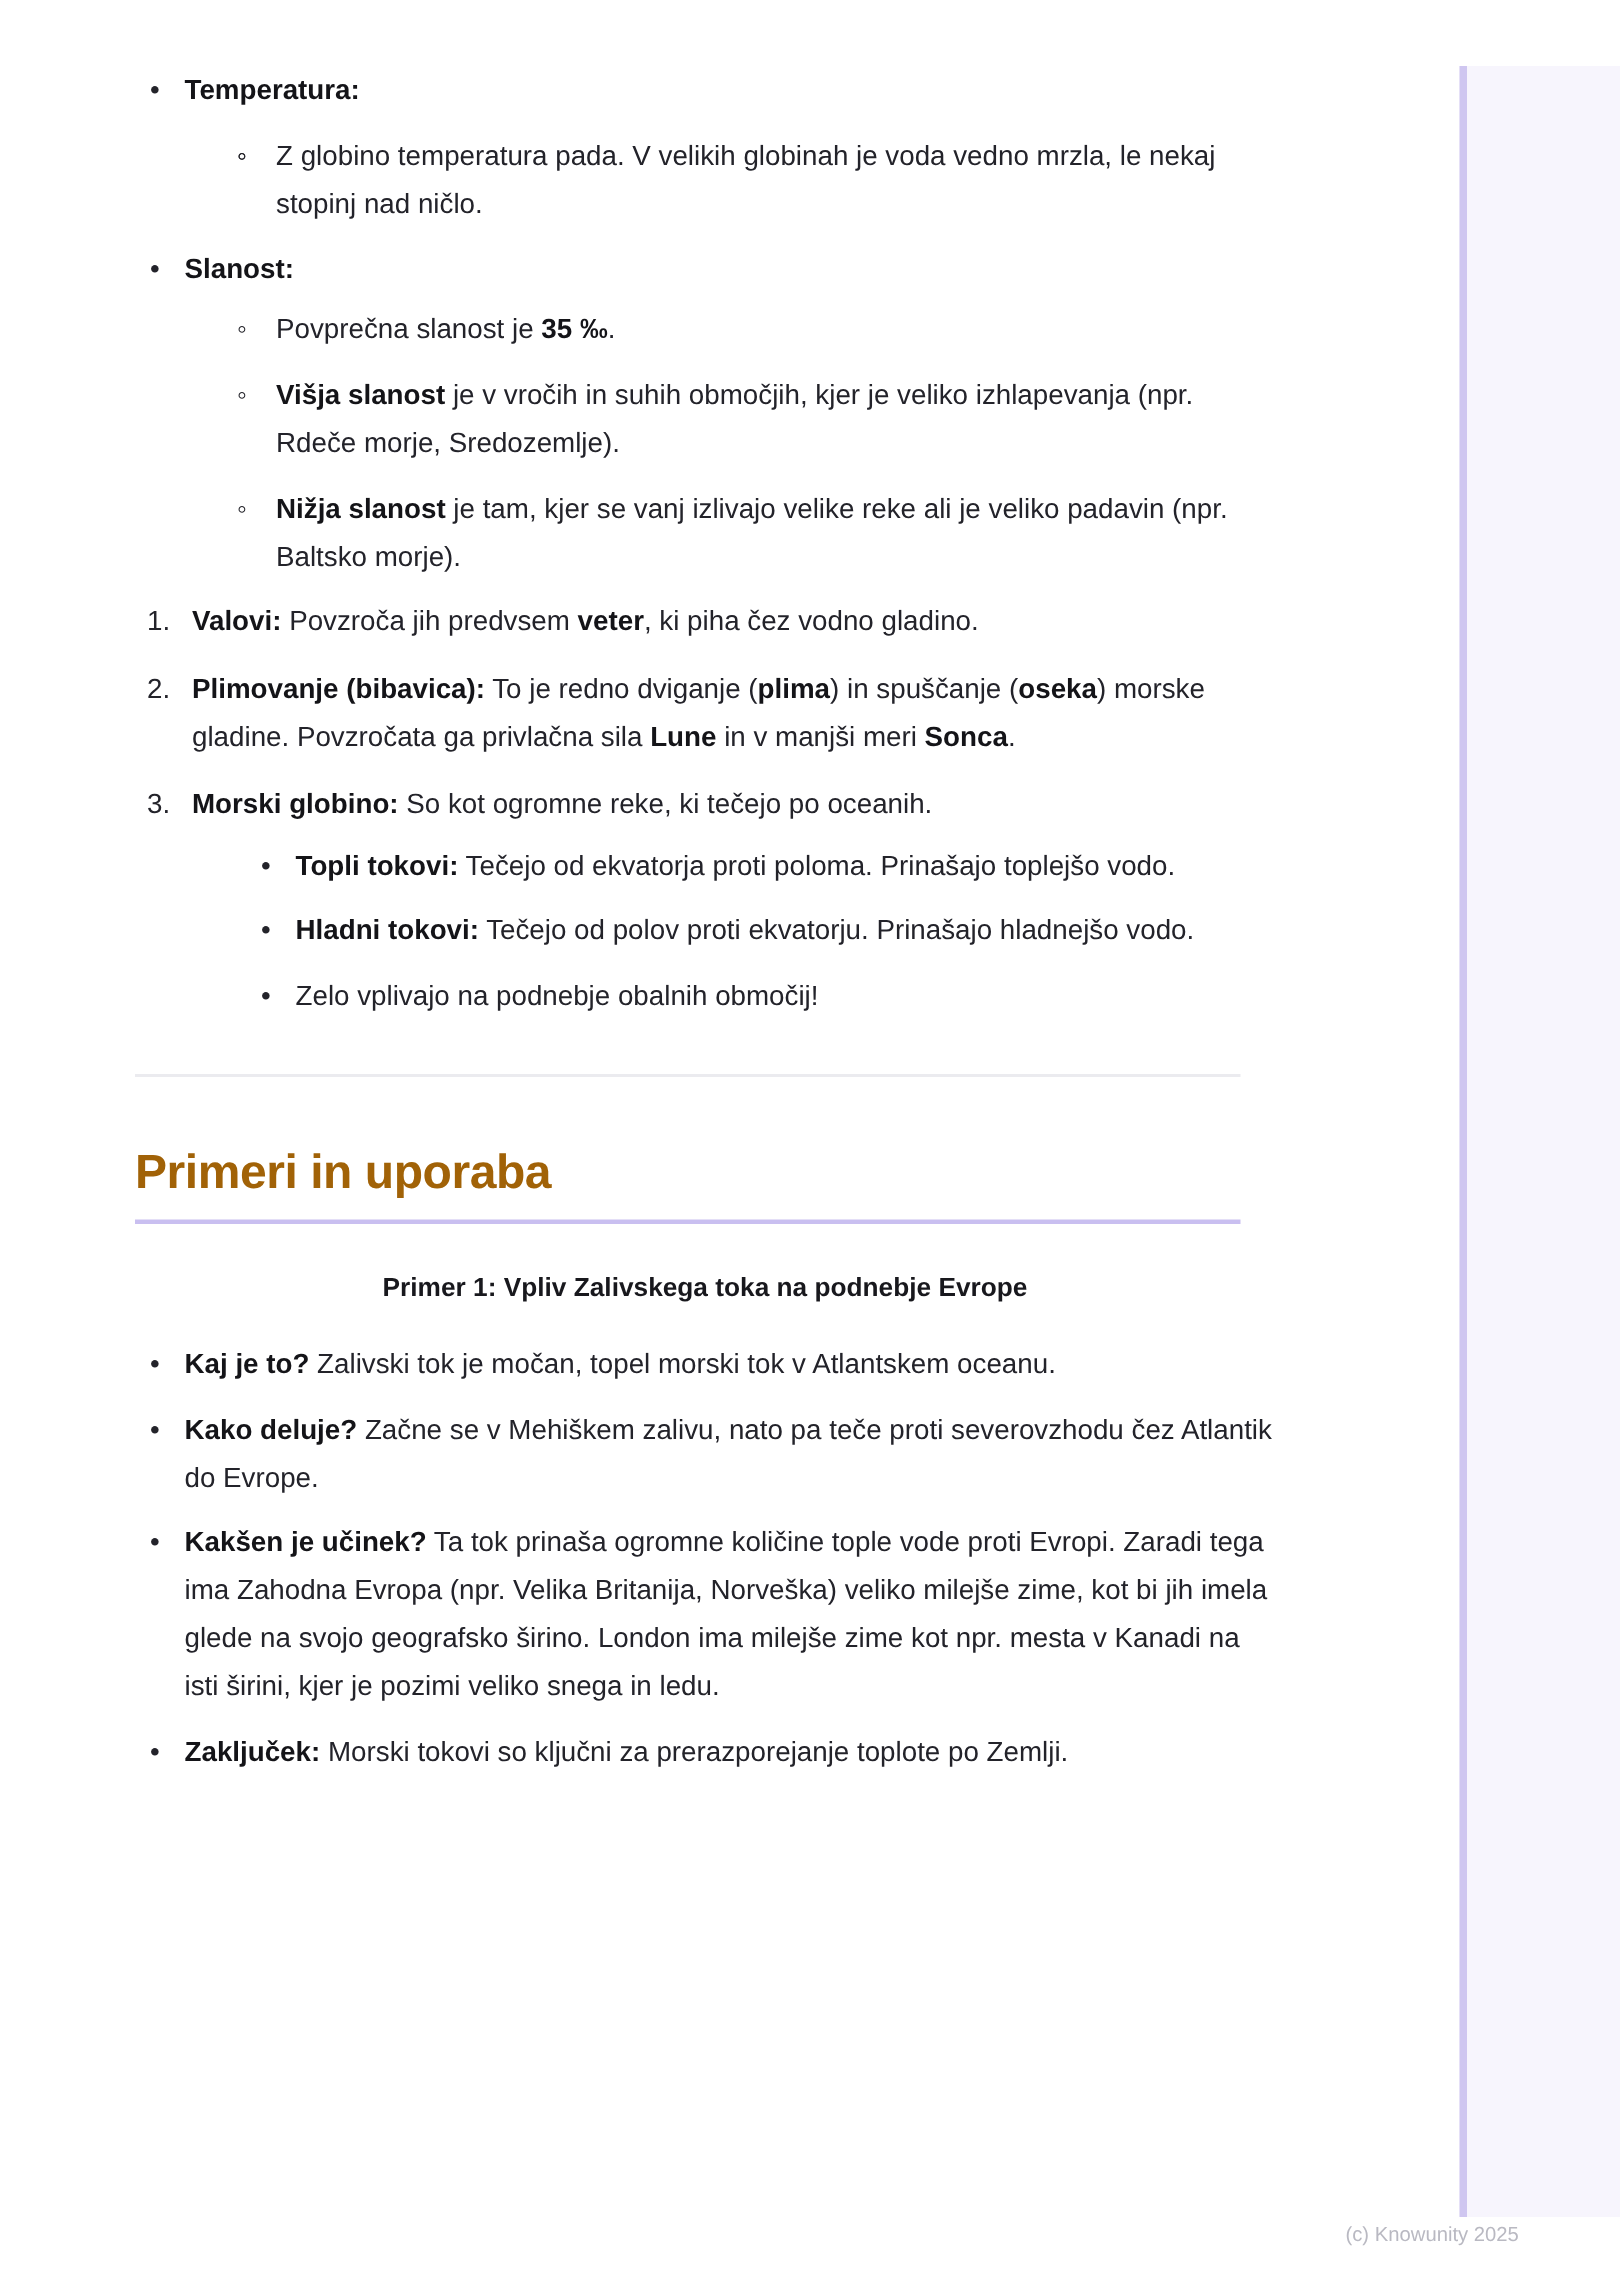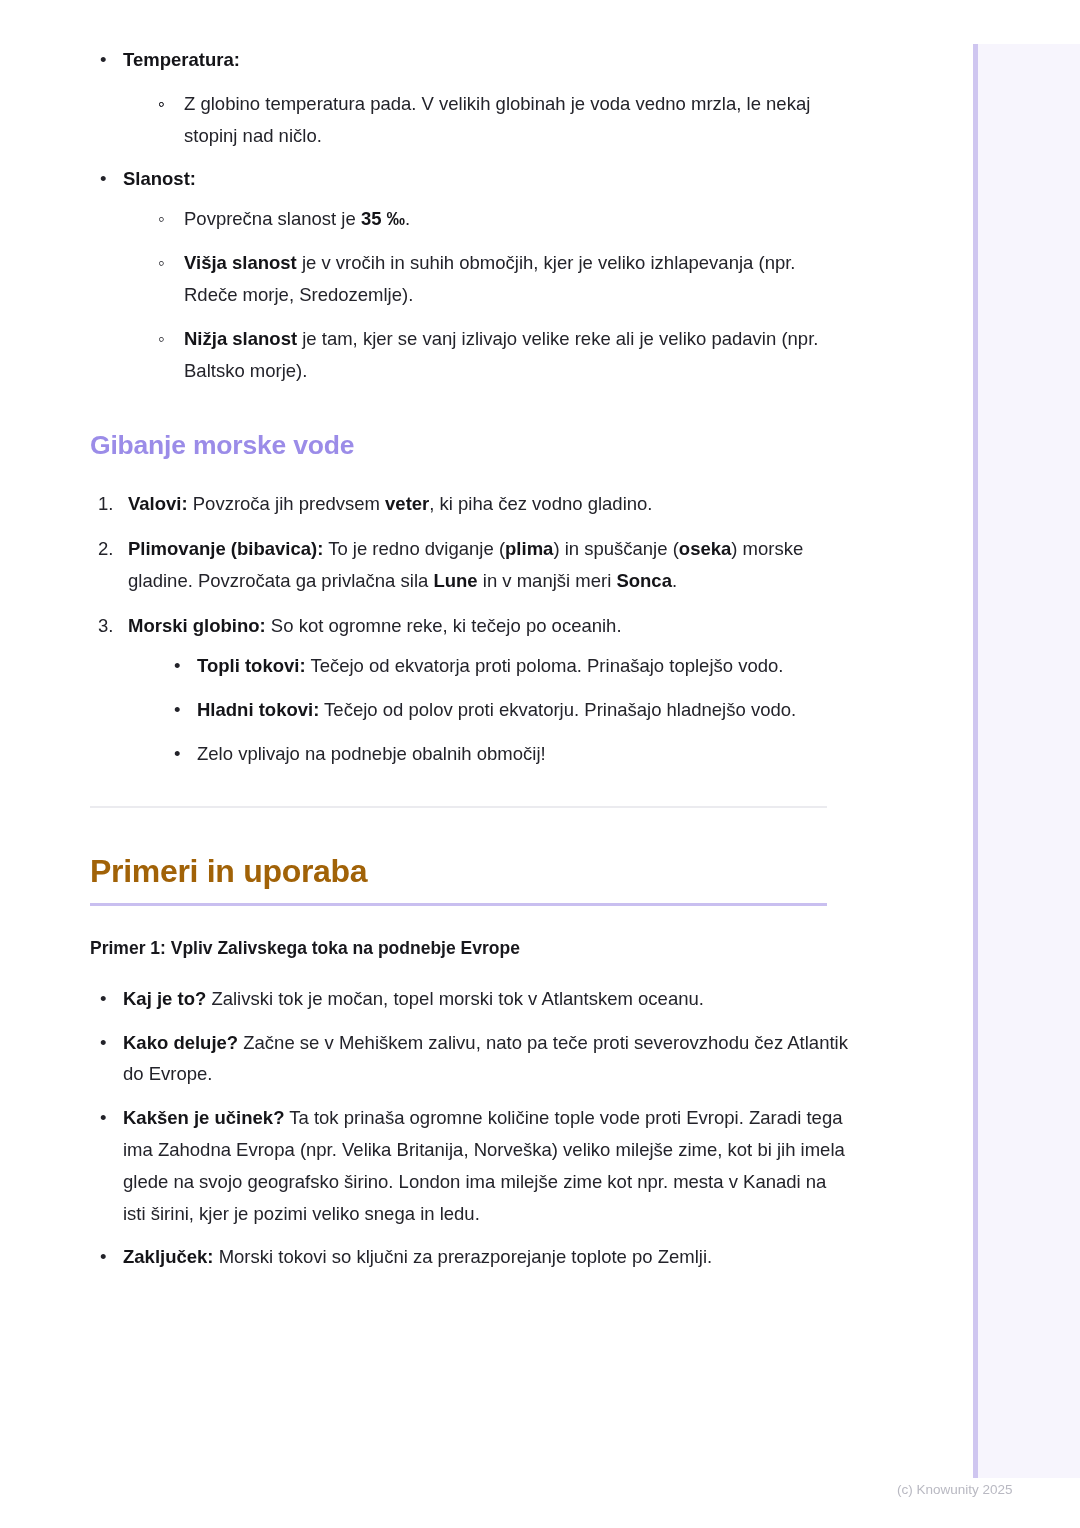--- a/index.html
+++ b/index.html
@@ -78,20 +78,21 @@
     background: #c9bff0;
     margin: 0 0 30px 0;
   }
 
   .subhead {
     font-size: 17.5px;
     font-weight: 700;
     color: #18181d;
     margin: 0 0 22px 0;
     line-height: 1.4;
+    text-align: center;
   }
 
   ul, ol {
     margin: 0;
     padding: 0;
     list-style: none;
   }
 
   li.lv1 {
     position: relative;
@@ -204,21 +205,20 @@
           </li>
           <li class="lv2">
             <span class="marker">◦</span>
             <b>Nižja slanost</b><span> je tam, kjer se vanj izlivajo velike reke ali je veliko padavin (npr. Baltsko morje).</span>
           </li>
         </ul>
       </li>
 
     </ul>
 
-    <h2 class="section-heading second">Gibanje morske vode</h2>
 
     <ol>
 
       <li class="lv1-num">
         <span class="marker">1.</span>
         <b>Valovi:</b><span> Povzroča jih predvsem </span><b>veter</b><span>, ki piha čez vodno gladino.</span>
       </li>
 
       <li class="lv1-num">
         <span class="marker">2.</span>

